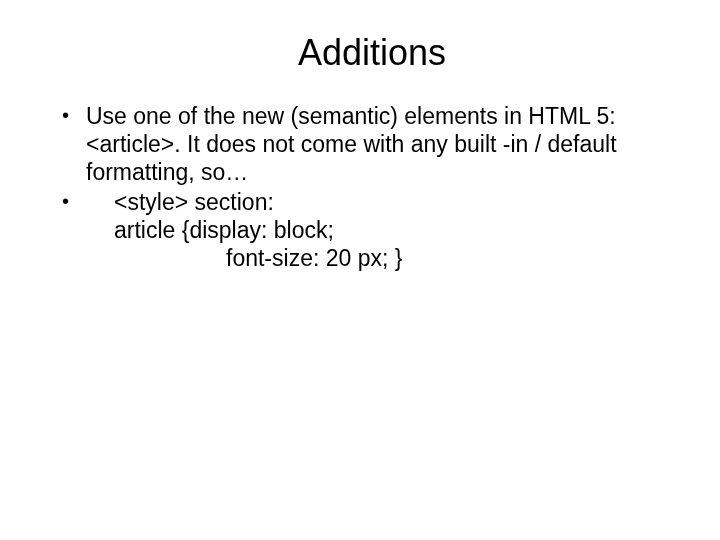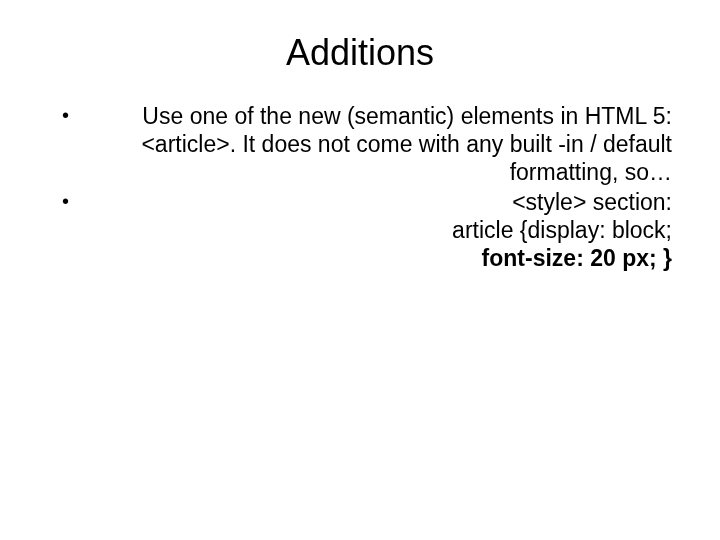--- a/index.html
+++ b/index.html
@@ -8,56 +8,55 @@
     width: 720px;
     height: 540px;
     background: #ffffff;
     font-family: Arial, Helvetica, sans-serif;
     color: #000000;
   }
   .slide {
     width: 720px;
     height: 540px;
     box-sizing: border-box;
-    padding: 24px 48px 32px 48px;
+    padding: 24px 24px 32px 48px;
   }
   .title {
     text-align: center;
     font-size: 36px;
     font-weight: 400;
     margin: 8px 0 28px 0;
   }
   ul.bullets {
     list-style: none;
     padding: 0;
     margin: 0 0 0 8px;
     font-size: 23px;
     line-height: 1.22;
-    text-align: right;
   }
   ul.bullets > li {
     position: relative;
     padding-left: 30px;
     margin: 0 0 2px 0;
   }
   ul.bullets > li::before {
     content: "•";
     position: absolute;
     left: 6px;
     top: 0;
     font-size: 20px;
     line-height: 1.3;
   }
   .sub {
     display: block;
+    margin-left: 28px;
   }
   .indent {
     display: block;
     padding-left: 140px;
-    font-weight: bold;
   }
 </style>
 </head>
 <body>
 
 <div class="slide">
   <h1 class="title">Additions</h1>
 
   <ul class="bullets">
     <li>

